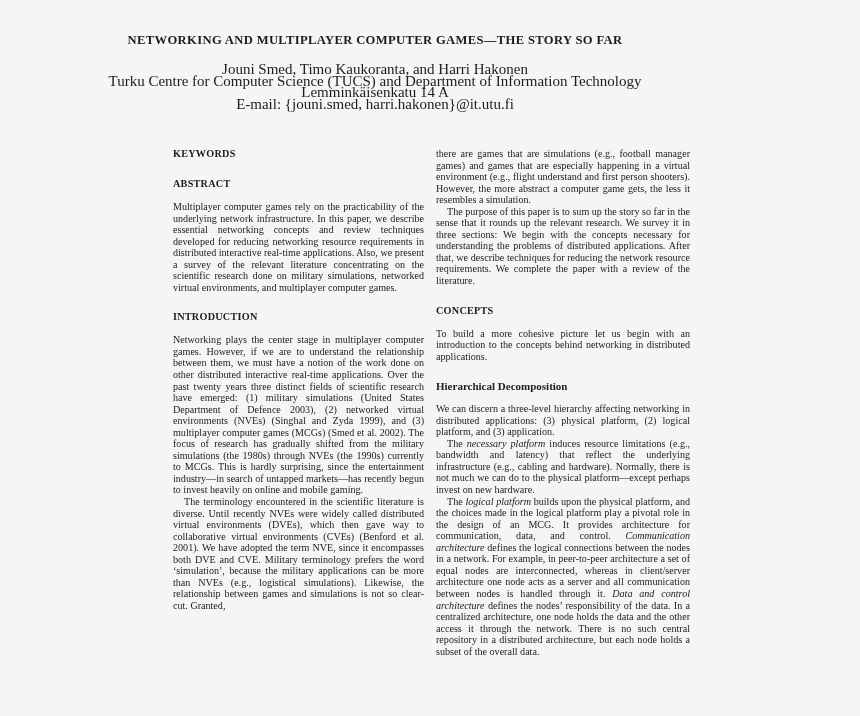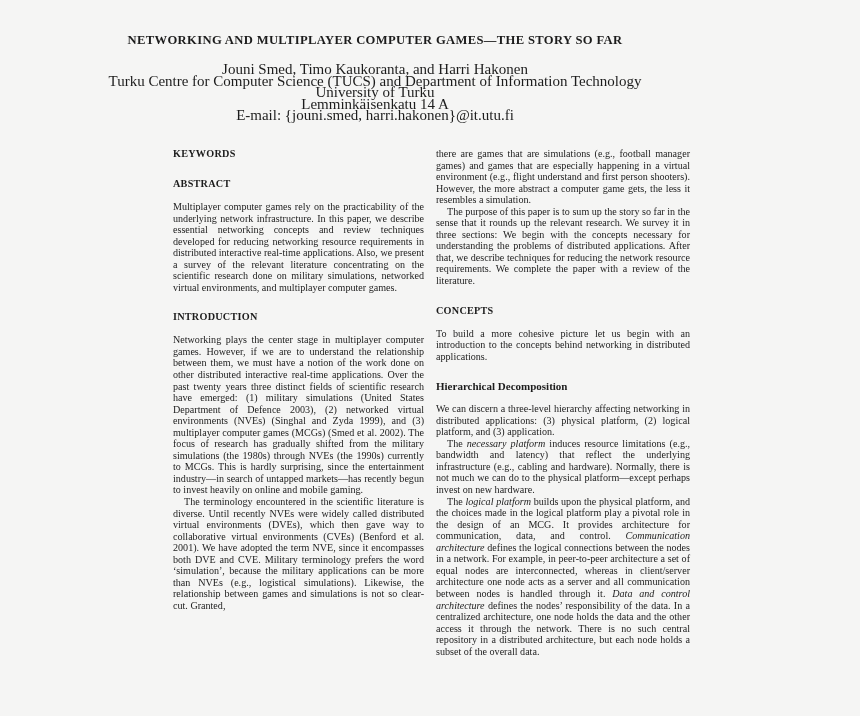--- a/index.html
+++ b/index.html
@@ -93,21 +93,20 @@
 </head>
 <body>
 
 <div class="page">
 
   <div class="masthead">
     <h1 class="paper-title">NETWORKING AND MULTIPLAYER COMPUTER GAMES—THE STORY SO FAR</h1>
     <div class="authors-block">
       <div>Jouni Smed, Timo Kaukoranta, and Harri Hakonen</div>
       <div>Turku Centre for Computer Science (TUCS) and Department of Information Technology</div>
-      <div>University of Turku</div>
       <div>Lemminkäisenkatu 14 A</div>
       <div>E-mail: {jouni.smed, harri.hakonen}@it.utu.fi</div>
     </div>
   </div>
 
   <div class="columns">
 
     <div class="col">
       <h2 class="section-head">KEYWORDS</h2>
 

